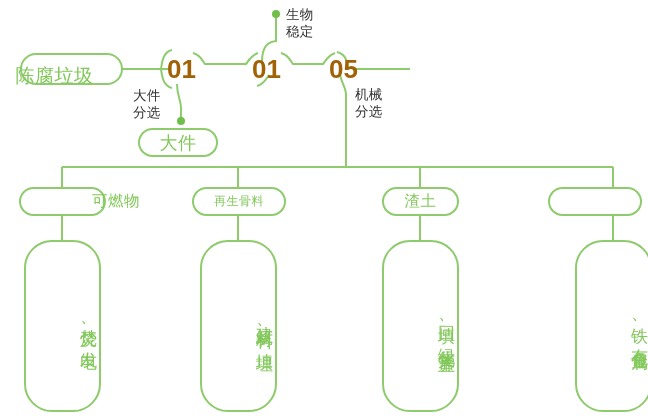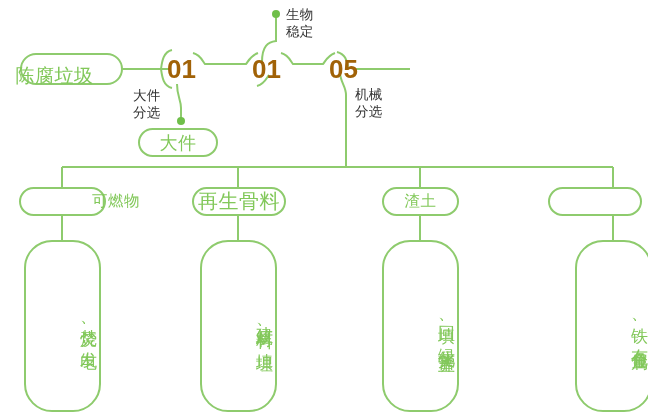--- a/index.html
+++ b/index.html
@@ -132,21 +132,21 @@
   <div class="dark-note" style="left:133px; top:88px; text-align:left;">大件
 分选</div>
   <div class="dark-note" style="left:286px; top:7px; text-align:left;">生物
 稳定</div>
   <div class="dark-note" style="left:355px; top:88px; text-align:left;font-family:Liberation Mono, monospace;">机械
 分选</div>
 
   <div class="pill-text" style="left:139px; top:129px; width:78px; height:27px; font-size:18px;">大件</div>
 
   <div class="pill-text" style="left:20px; top:188px; width:96px; height:27px; font-size:15.5px;margin-left:48px;">可燃物</div>
-  <div class="pill-text" style="left:193px; top:188px; width:92px; height:27px; font-size:20px;">再生骨料</div>
+  <div class="pill-text" style="left:193px; top:188px; width:92px; height:27px; font-size:12px;">再生骨料</div>
   <div class="pill-text" style="left:383px; top:188px; width:75px; height:27px; font-size:15.5px;">渣土</div>
 
   <div class="vbox-text" style="left:25px; top:258px; width:75px; height:140px;">焚烧、发电</div>
   <div class="vbox-text" style="left:201px; top:258px; width:75px; height:140px;">建筑材料、填埋</div>
   <div class="vbox-text" style="left:383px; top:258px; width:75px; height:140px;">回填、绿化营养土</div>
   <div class="vbox-text" style="left:576px; top:258px; width:75px; height:140px;">铁、有色金属</div>
 
 </div>
 
 </body></html>

